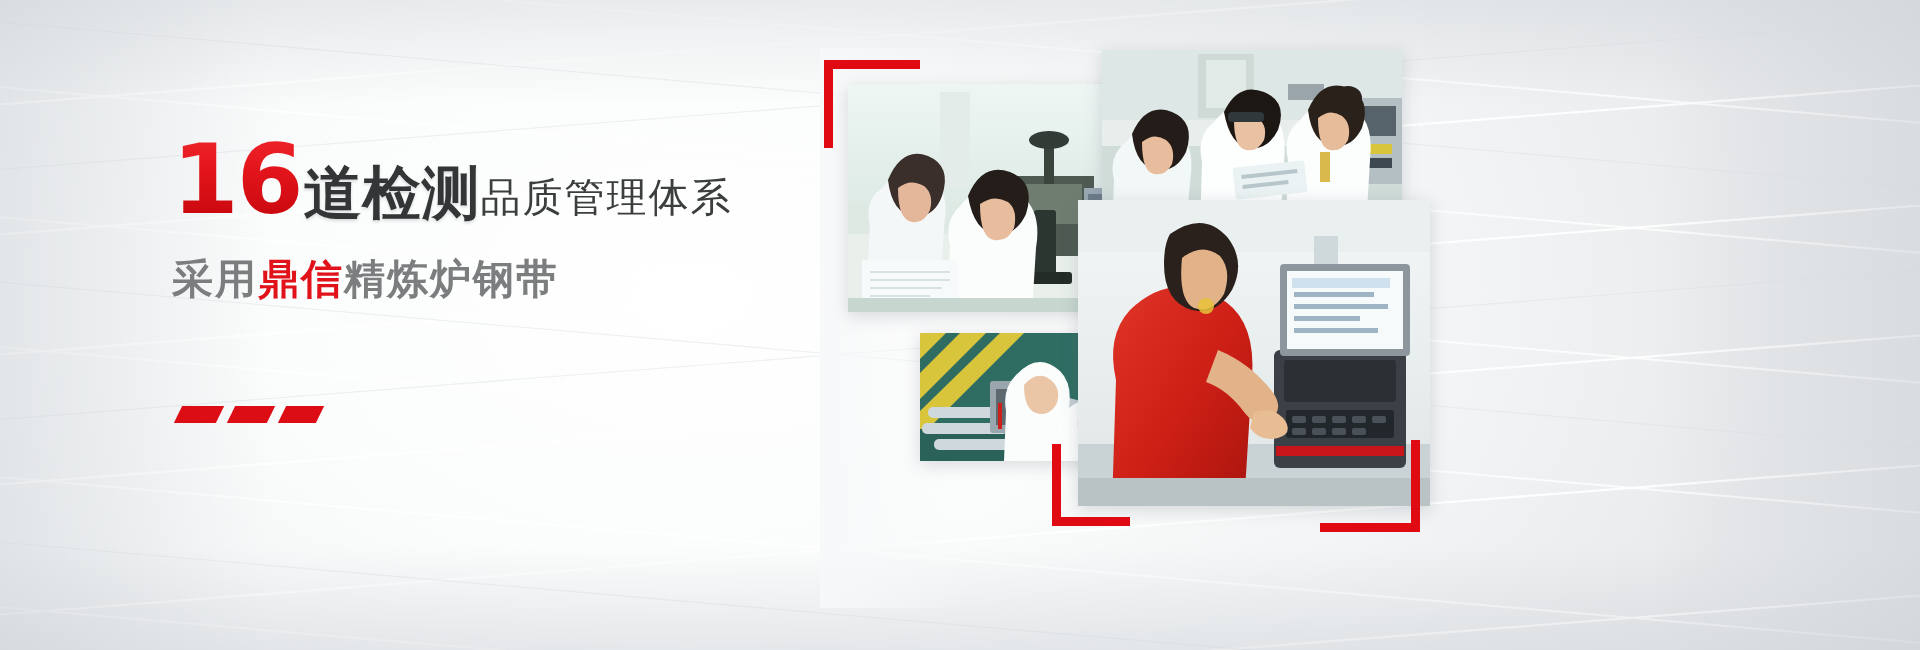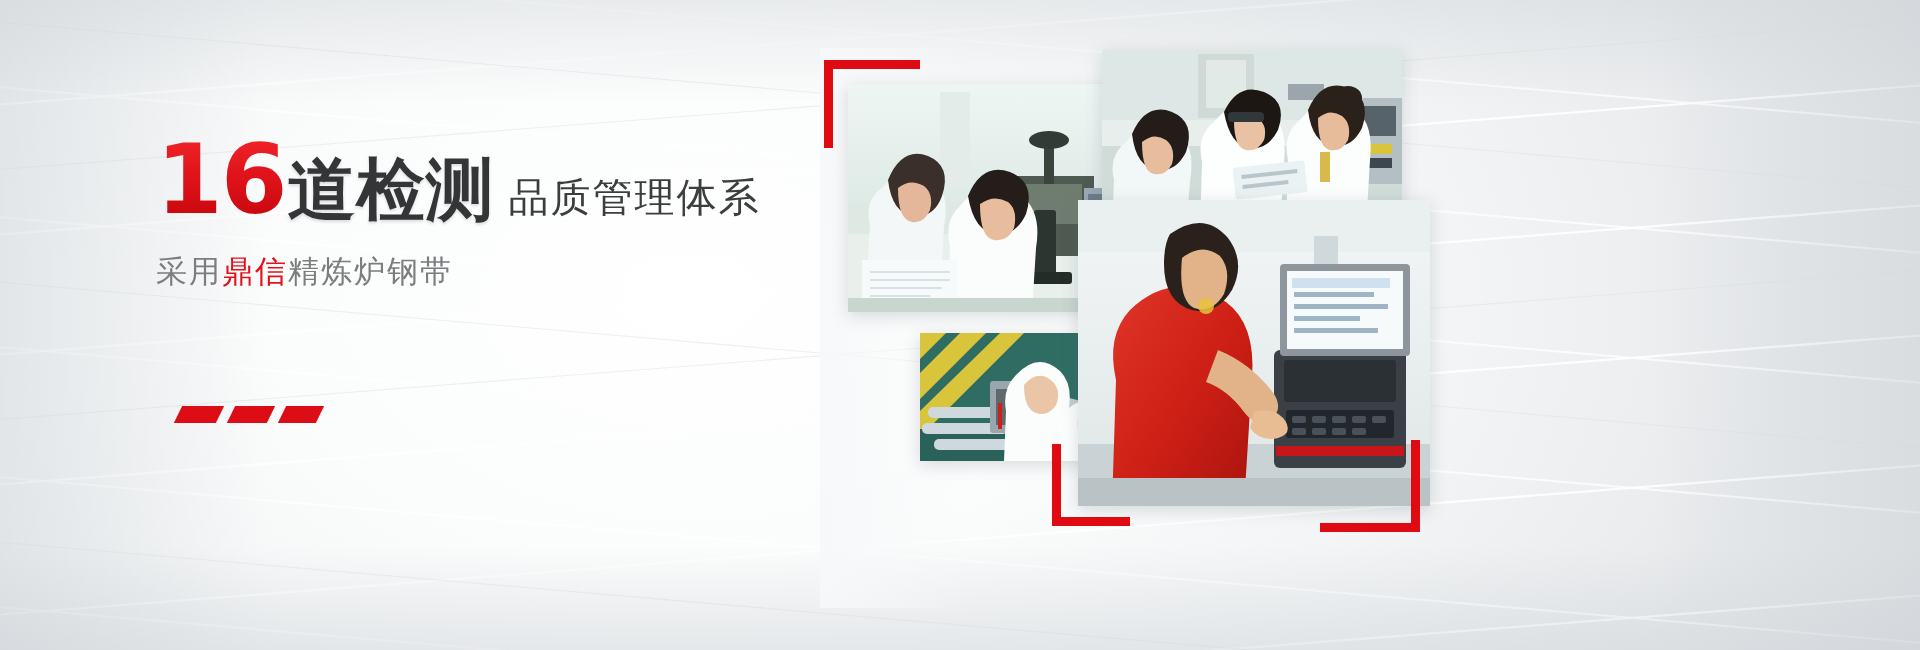--- a/index.html
+++ b/index.html
@@ -18,45 +18,46 @@
   .weave{position:absolute;inset:0;pointer-events:none;}
   .weave svg{display:block;width:1920px;height:650px;}
   .vig{
     position:absolute;inset:0;pointer-events:none;
     background:
       linear-gradient(180deg, rgba(205,210,214,.38) 0%, rgba(255,255,255,0) 16%, rgba(255,255,255,0) 84%, rgba(203,208,213,.42) 100%),
       linear-gradient(90deg, rgba(200,206,211,.40) 0%, rgba(255,255,255,0) 14%, rgba(255,255,255,0) 86%, rgba(198,204,209,.45) 100%);
   }
 
   
-  .copy{position:absolute;left:156px;top:132px;width:760px;}
+  .copy{position:absolute;left:172px;top:132px;width:760px;}
   .headline{
     display:flex;align-items:baseline;white-space:nowrap;
     line-height:1;height:92px;
   }
   .num{
     font-size:96px;font-weight:bold;letter-spacing:-2px;
     background:linear-gradient(180deg,#f0262a 0%,#e2141b 42%,#c4050c 100%);
     -webkit-background-clip:text;background-clip:text;color:transparent;
     -webkit-text-fill-color:transparent;
     font-family:"DejaVu Sans","Liberation Sans",sans-serif;
   }
   .big{
-    font-size:68px;font-weight:bold;color:#333536;letter-spacing:1px;
+    font-size:58px;font-weight:bold;color:#333536;letter-spacing:1px;
     margin-left:2px;
     text-shadow:0 2px 3px rgba(130,135,140,.28);
   }
   .sub{
     font-size:40px;color:#3b3d3e;font-weight:500;letter-spacing:2px;
-    margin-left:14px;position:relative;top:-2px;
+    position:relative;top:-2px;
   }
   .lines{margin-top:26px;}
   .line{
-    font-size:31px;color:#7b7d7f;letter-spacing:2px;line-height:1.45;
+    font-size:41px;color:#7b7d7f;letter-spacing:2px;line-height:1.45;
     white-space:nowrap;
+    font-weight:bold;
   }
   .hl{color:#e1121a;}
 
   
   .slashes{position:absolute;left:178px;top:406px;display:flex;gap:11px;}
   .slash{
     width:42px;height:17px;background:#dd0d16;
     transform:skewX(-26deg);
   }
   .slash.s2{width:40px;}

